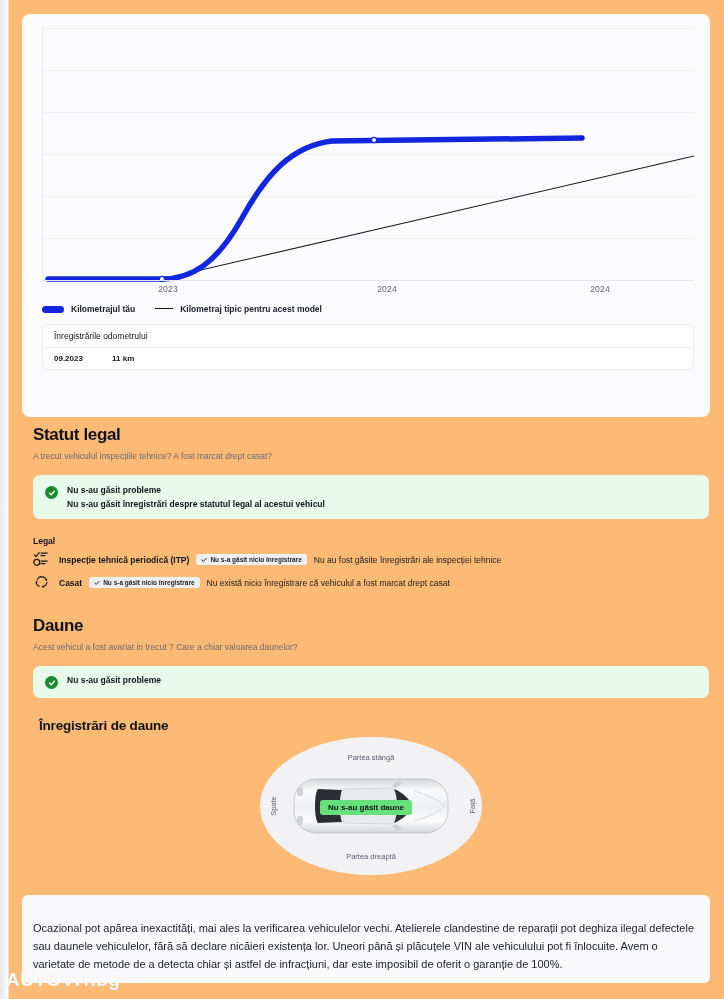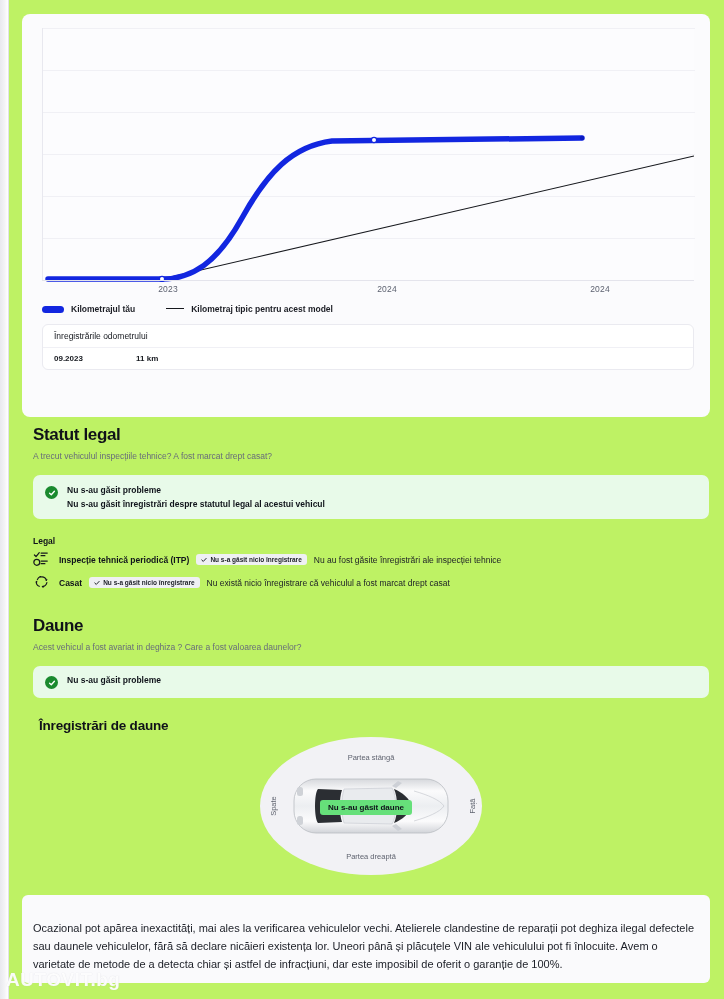--- a/index.html
+++ b/index.html
@@ -12,21 +12,21 @@
     position: relative;
     overflow: hidden;
   }
   .edge-strip {
     position:absolute; left:0; top:0; width:9px; height:999px;
     background: linear-gradient(to right, #e9e9ee 0%, #f3f3f6 55%, #ffffff 100%);
     border-right: 1px solid #e2e2e8;
   }
   .page {
     position:absolute; left:9px; top:0; width:715px; height:999px;
-    background:#bef264;
+    background:#fdba74;
   }
 
   
   .chart-card {
     position:absolute; left:13px; top:14px; width:688px; height:403px;
     background:#fbfbfd;
     border-radius:8px;
   }
   .plot-area {
     position:absolute; left:20px; top:14px; width:652px; height:252px;
@@ -45,21 +45,21 @@
     position:absolute; top:270px;
     font-size:8.5px; color:#5d6270;
     transform: translateX(-50%);
     white-space:nowrap;
     letter-spacing:.2px;
   }
   svg.lines { position:absolute; left:20px; top:14px; }
 
   .legend {
     position:absolute; left:20px; top:290px;
-    display:flex; align-items:center; gap:20px;
+    display:flex; align-items:center; gap:9px;
     font-size:8.5px; color:#1b1d24; font-weight:600;
   }
   .legend .swatch-blue {
     width:22px; height:7px; border-radius:4px; background:#1226e0; display:inline-block;
   }
   .legend .swatch-line {
     width:18px; height:0; border-top:1.6px solid #16181d; display:inline-block;
     position:relative; top:-1px;
   }
   .legend .lg-item { display:flex; align-items:center; gap:7px; }
@@ -75,21 +75,21 @@
     height:23px; display:flex; align-items:center; padding-left:11px;
     font-size:8.5px; color:#15181e; font-weight:500;
     border-bottom:1px solid #f0f0f5;
   }
   .odo-row {
     height:21px; display:flex; align-items:center; padding-left:11px;
     font-size:8px; color:#15181e; font-weight:600;
     border-bottom:1px solid #f4f4f8;
   }
   .odo-row:last-child { border-bottom:none; }
-  .odo-date { width:82px; }
+  .odo-date { width:58px; }
   .odo-val { }
 
   
   .sec-title {
     font-size:17px; font-weight:700; letter-spacing:-0.35px; color:#101219;
   }
   .sec-sub {
     font-size:8.5px; color:#676c7a; margin-top:6px;
   }
   .statut { position:absolute; left:24px; top:425px; width:676px; }
@@ -282,21 +282,21 @@
             <path d="M1.3 5 L3.8 7.4 L8.6 2.3" fill="none" stroke="#1b1e26" stroke-width="1.6" stroke-linecap="round" stroke-linejoin="round"></path>
           </svg>
         <span>Nu s-a găsit nicio înregistrare</span>
       </span>
       <span class="legal-desc">Nu există nicio înregistrare că vehiculul a fost marcat drept casat</span>
     </div>
   </div>
 
   <div class="daune">
     <div class="sec-title">Daune</div>
-    <div class="sec-sub">Acest vehicul a fost avariat in deghiza ? Care a fost valoarea daunelor?</div>
+    <div class="sec-sub">Acest vehicul a fost avariat in trecut ? Care a chiar valoarea daunelor?</div>
 
     <div class="banner" style="padding:9px 12px;">
       <span class="check-circle">
         <svg width="8" height="8" viewBox="0 0 10 10">
             <path d="M2 5.2 L4.1 7.2 L8 2.9" fill="none" stroke="#ffffff" stroke-width="1.7" stroke-linecap="round" stroke-linejoin="round"></path>
           </svg>
       </span>
       <span class="banner-lines">
         <span class="banner-l1">Nu s-au găsit probleme</span>
       </span>

